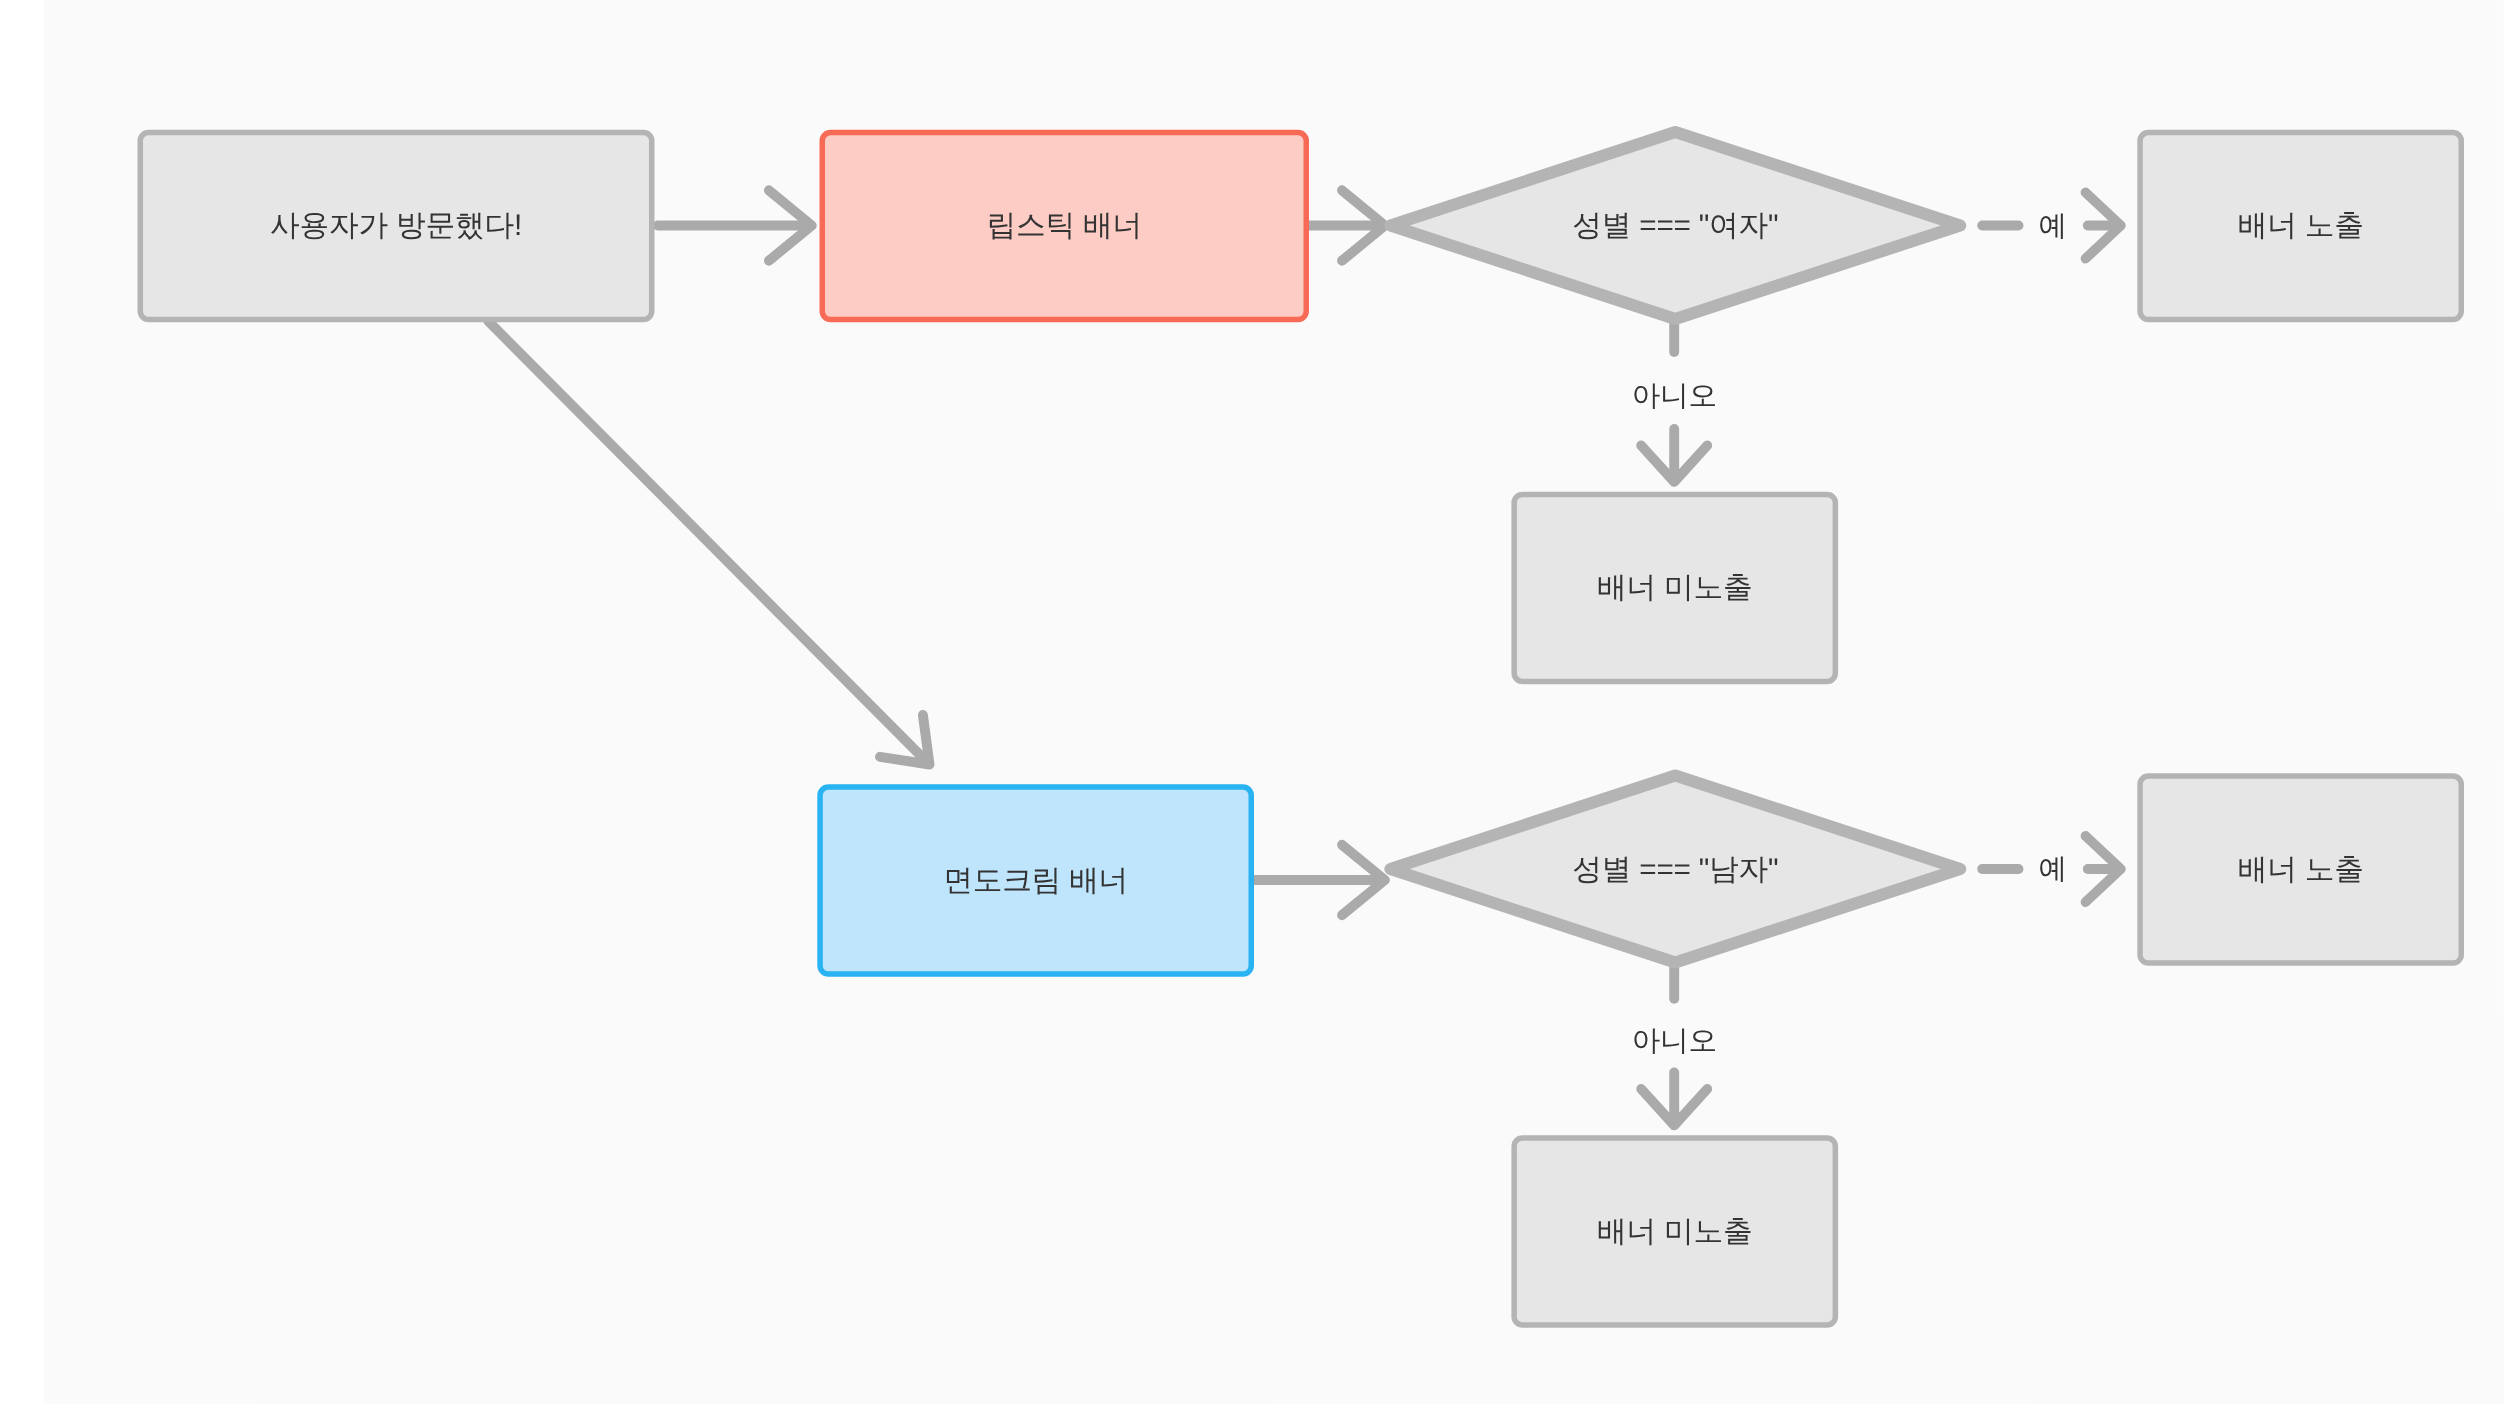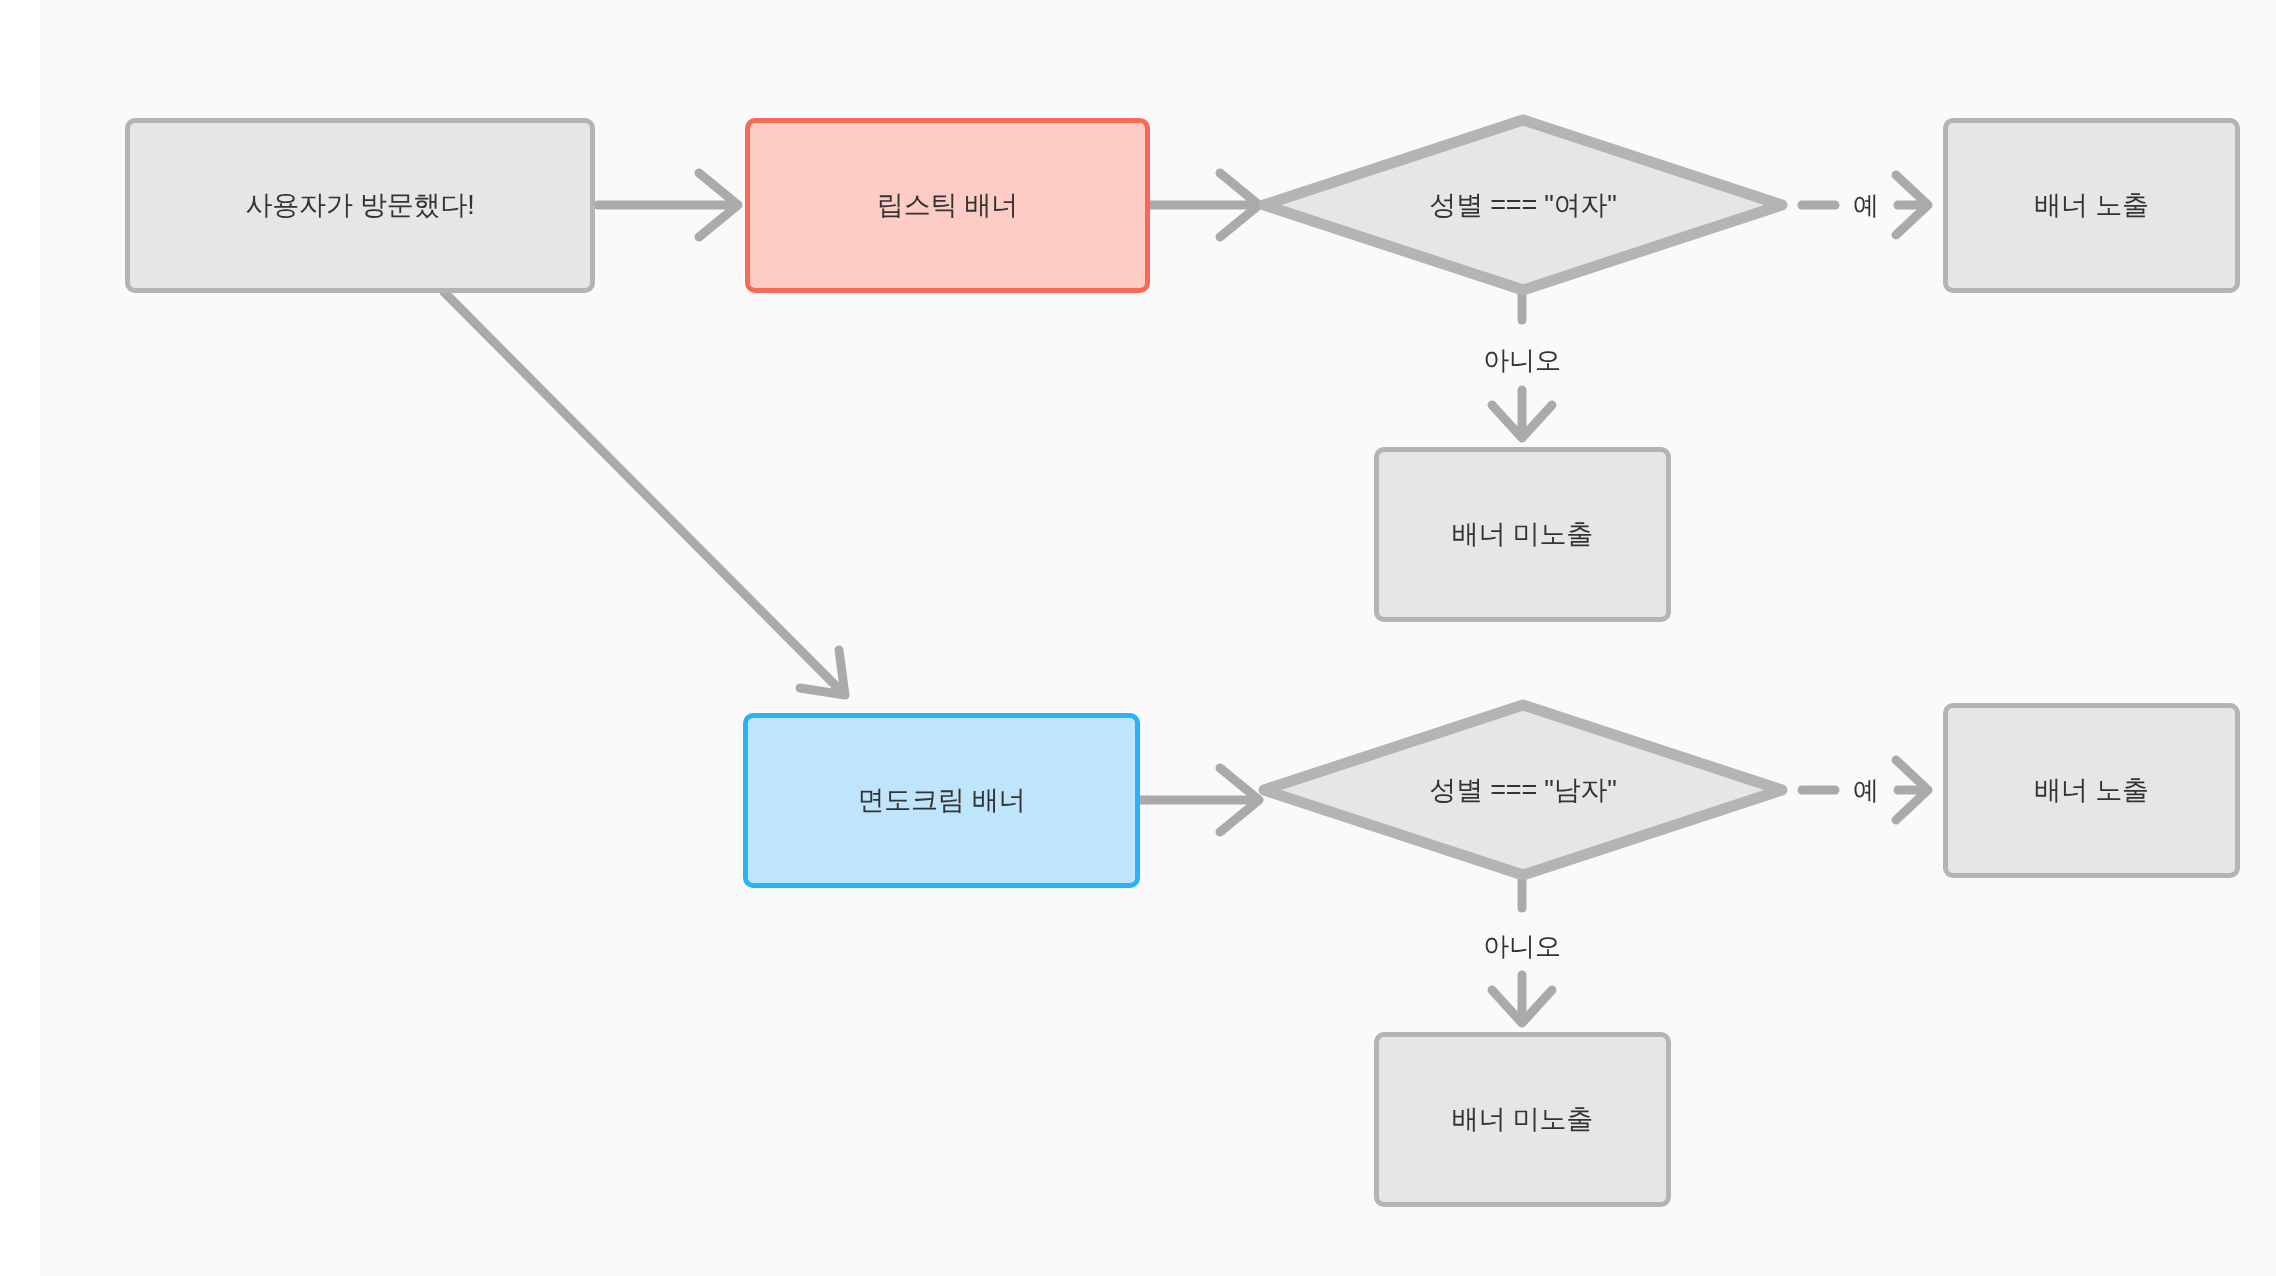--- a/index.html
+++ b/index.html
@@ -139,21 +139,21 @@
       <line x1="1482" y1="878" x2="1482" y2="908" stroke="#aaaaaa" stroke-width="9" stroke-linecap="round"></line>
       <line x1="1482" y1="975" x2="1482" y2="1017" stroke="#aaaaaa" stroke-width="9" stroke-linecap="round"></line>
       <polyline points="1452,990 1482,1023 1512,990" fill="none" stroke="#aaaaaa" stroke-width="9" stroke-linecap="round" stroke-linejoin="round"></polyline>
     </g>
   </svg>
 
   <div class="node box grey" style="left:85px; top:118px; width:470px; height:175px;">
     <span>사용자가 방문했다!</span>
   </div>
 
-  <div class="node box red" style="left:705px; top:118px; width:405px; height:175px;">
+  <div class="node box red" style="left:705px; top:118px; width:445px; height:175px;">
     <span>립스틱 배너</span>
   </div>
 
   <div class="node diamond" style="left:1218px; top:114px; width:530px; height:182px;">
     <svg class="dia-shape" viewBox="0 0 530 182" preserveAspectRatio="none">
       <polygon points="265,6 524,91 265,176 6,91" fill="#e6e6e6" stroke="#b4b4b4" stroke-width="11" stroke-linejoin="round"></polygon>
     </svg>
     <span class="dia-label">성별 === "여자"</span>
   </div>
 

